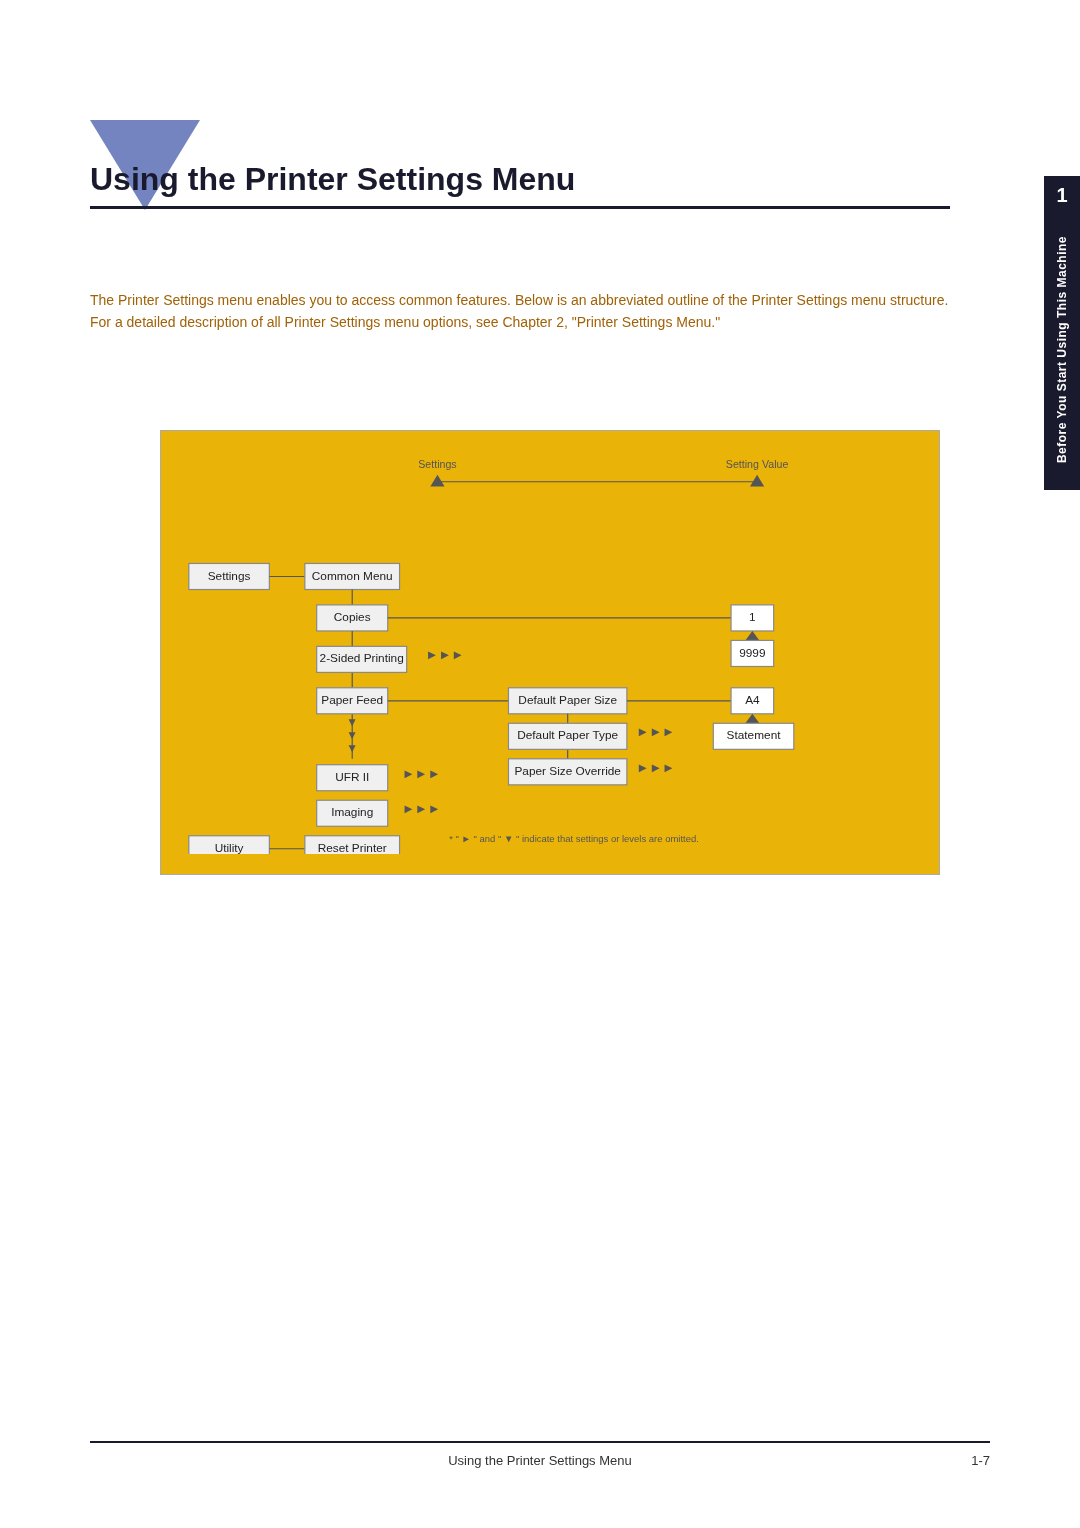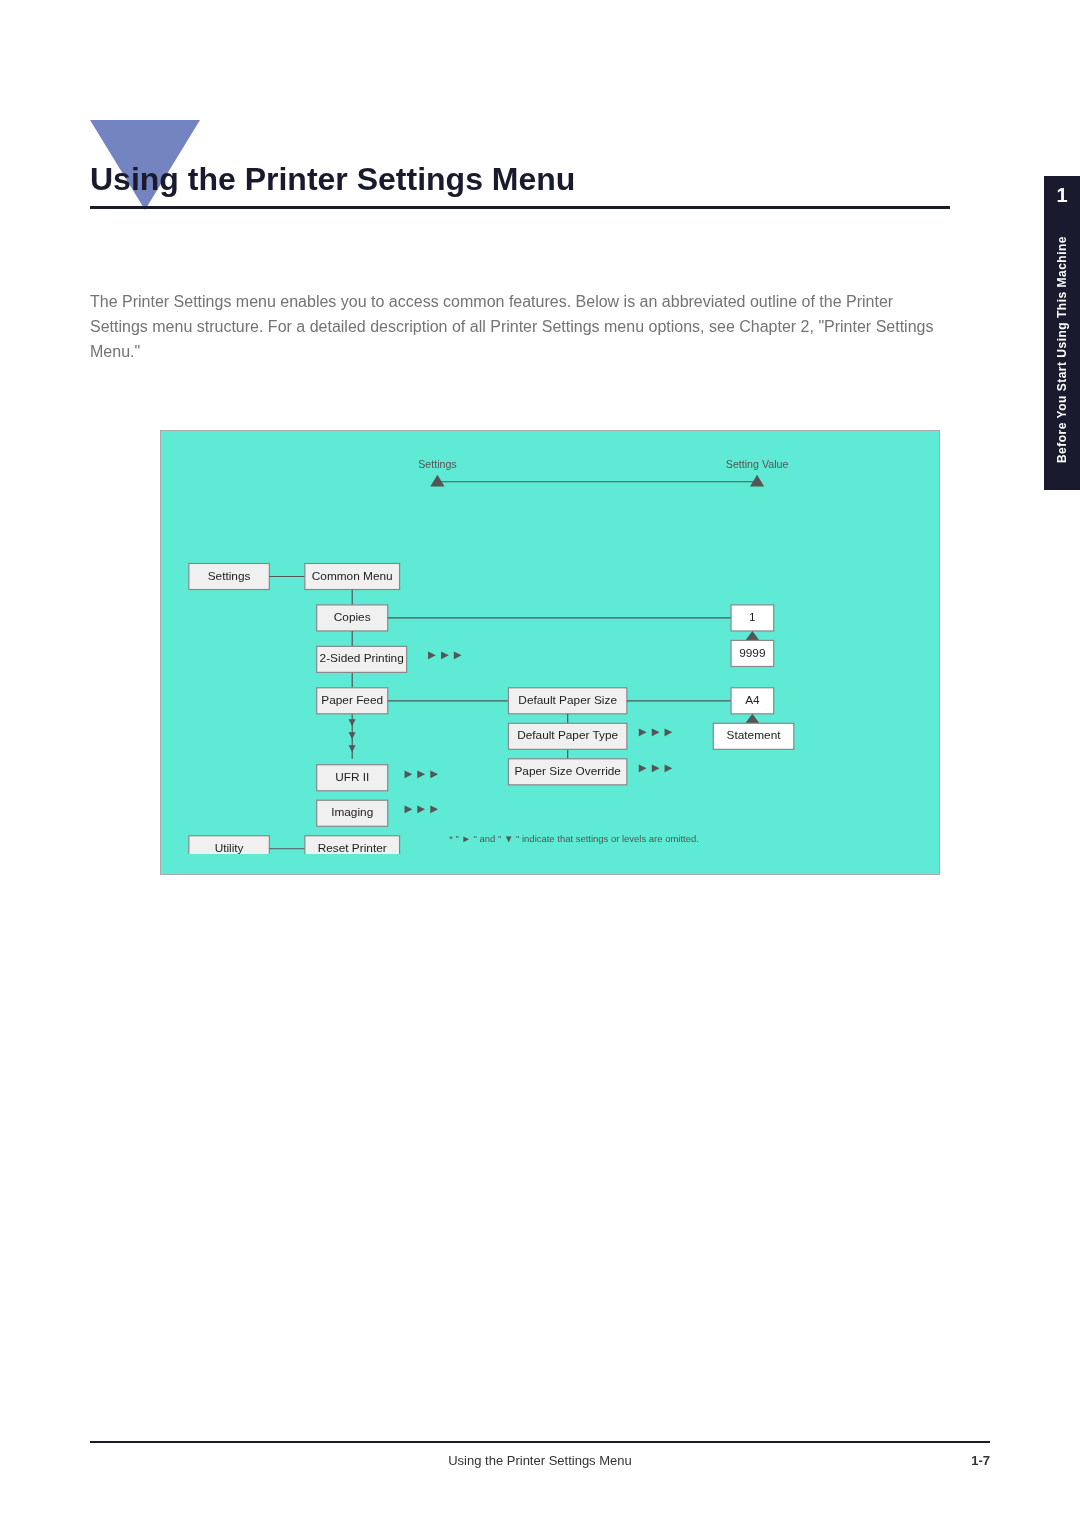--- a/index.html
+++ b/index.html
@@ -58,34 +58,34 @@
 
     
     .body-content {
       position: absolute;
       top: 290px;
       left: 90px;
       right: 130px;
     }
 
     .body-paragraph {
-      font-size: 16px;
-      color: #737373;
+      font-size: 14px;
+      color: #a16207;
       line-height: 1.55;
       margin-bottom: 16px;
     }
 
     
     .diagram-container {
       position: absolute;
       top: 430px;
       left: 160px;
       right: 140px;
       border: 1px solid #aaa;
-      background: #5eead4;
+      background: #eab308;
       padding: 20px 28px 16px 16px;
     }
 
     
     .side-tab {
       position: absolute;
       right: 0;
       top: 200px;
       width: 36px;
       background: #1a1a2e;
@@ -135,21 +135,21 @@
     .footer-text {
       font-size: 13px;
       color: #333;
     }
 
     .footer-page {
       position: absolute;
       right: 0;
       font-size: 13px;
       color: #333;
-      font-weight: bold;
+      font-weight: normal;
     }
 
     
     .diag {
       font-family: Arial, Helvetica, sans-serif;
     }
 
     .diag-box {
       fill: #f0f0f0;
       stroke: #888;

